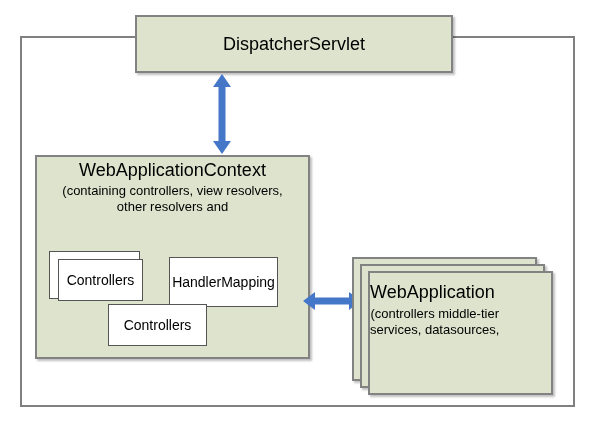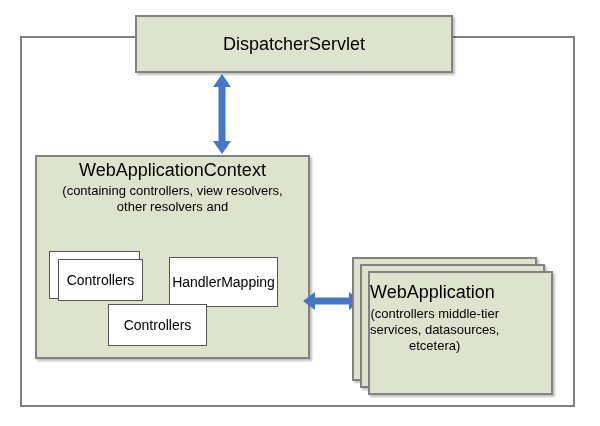--- a/index.html
+++ b/index.html
@@ -95,17 +95,16 @@
     <polygon fill="currentColor" points="0,10 12,1 12,6.5 46,6.5 46,1 58,10 46,19 46,13.5 12,13.5 12,19"></polygon>
   </svg>
 
   <div class="green-box stack-box stack-back"></div>
   <div class="green-box stack-box stack-mid"></div>
   <div class="green-box stack-box stack-front">
     <div class="box-title">WebApplication</div>
     <div class="box-subtitle">
       <div>(controllers middle-tier</div>
       <div>services, datasources,</div>
-      <div>etcetera)</div>
     </div>
   </div>
 
 </div>
 
 </body></html>

